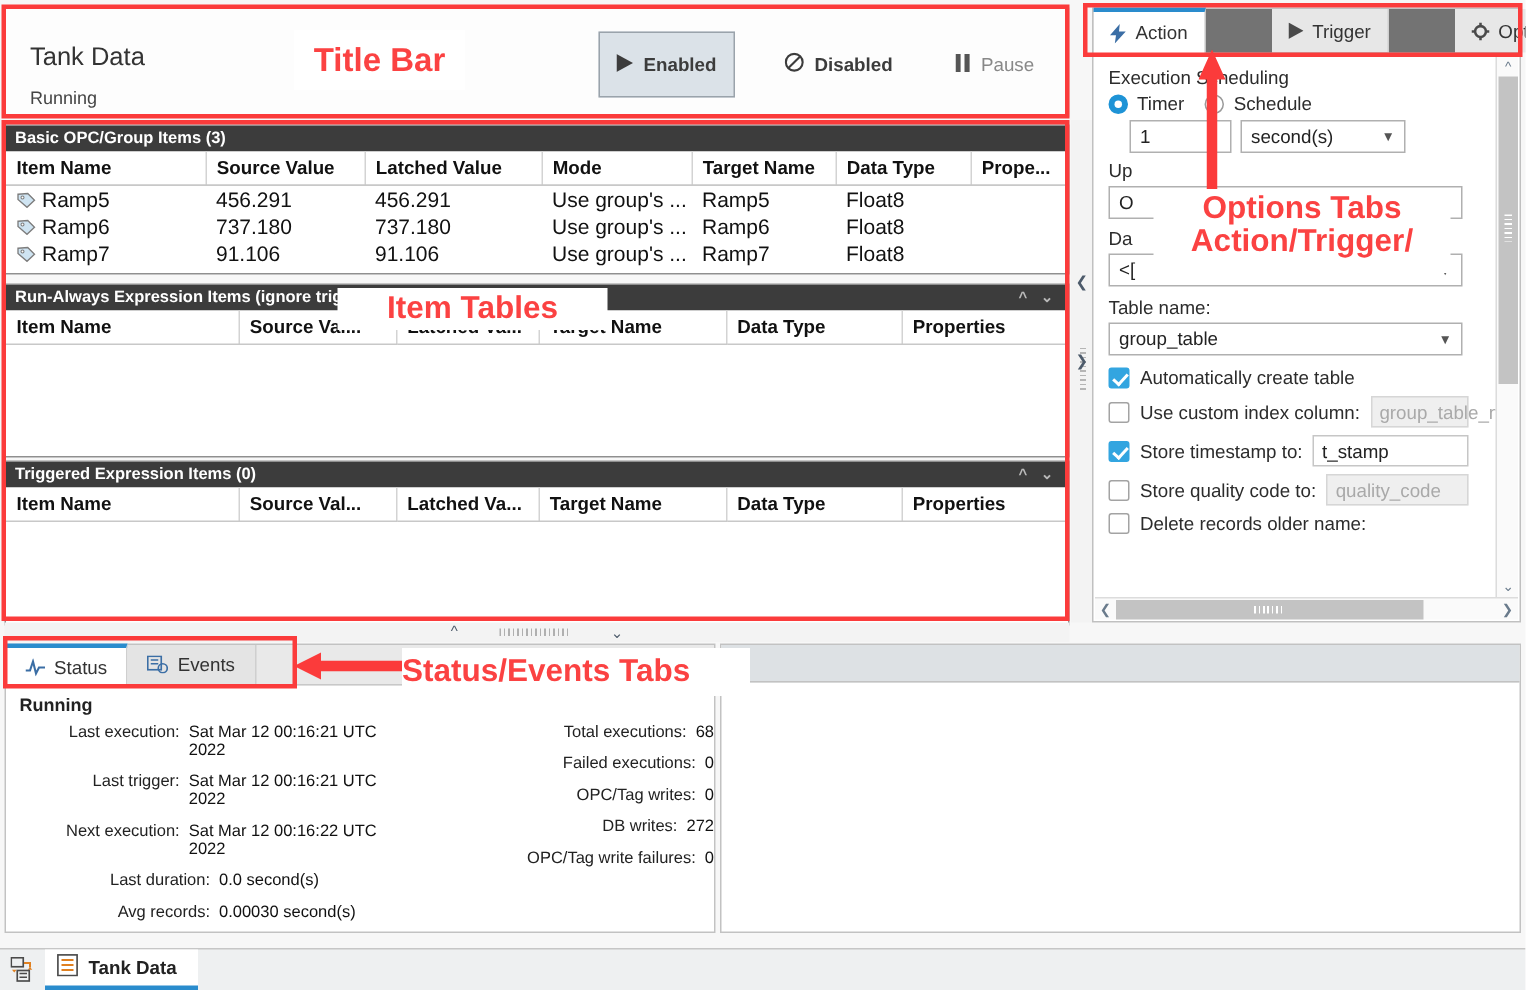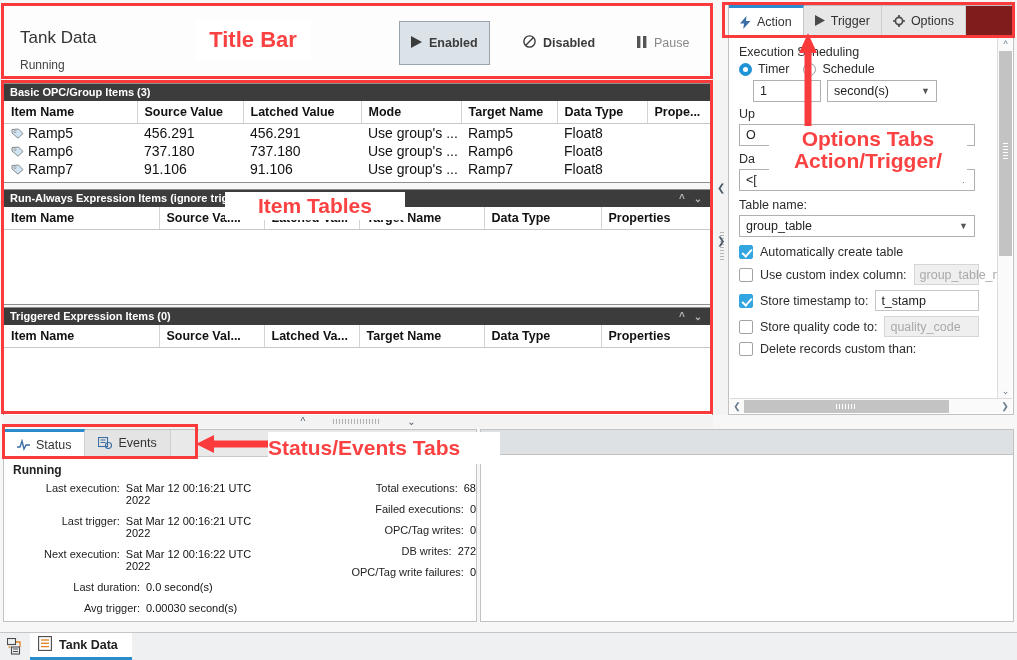--- a/index.html
+++ b/index.html
@@ -72,21 +72,21 @@
   #vsplit .arr { position:absolute; left:3px; color:#4d5b6b; font-size:10px; }
   #vsplit .grip { position:absolute; left:6px; top:152px; width:4px; height:30px;
                   background:repeating-linear-gradient(to bottom,#b5b5b5 0 1px,transparent 1px 3px); }
 
   #hsplit { position:absolute; left:3px; top:415px; width:710px; height:13px; background:#f3f3f3; display:flex; align-items:center; justify-content:center; gap:28px; }
   #hsplit .arr { color:#4d5b6b; font-size:10px; }
   #hsplit .grip { width:46px; height:5px; background:repeating-linear-gradient(to right,#b0b0b0 0 1px,transparent 1px 3px); }
 
   
   #rightcol { position:absolute; left:728px; top:5px; width:286px; height:410px; background:#fff; border:1px solid #c0c0c0; }
-  #tabstrip { height:30px; background:#7f1d1d; display:flex; border-bottom:1px solid #c4c4c4; }
+  #tabstrip { height:30px; background:#737373; display:flex; border-bottom:1px solid #c4c4c4;gap:44px; }
   .rtab { display:flex; align-items:center; gap:6px; padding:0 11px; font-size:12.5px; color:#333; cursor:pointer; background:#e7e7e7; border-right:1px solid #cfcfcf; }
   .rtab.active { background:#fff; border-top:3px solid #2a8ccd; margin-top:-1px; height:31px; border-right:1px solid #c4c4c4; }
   .rtab .ic { color:#3b6ea5; display:flex; }
 
   #rbody { position:absolute; left:0; top:30px; right:0; bottom:0; overflow:hidden; }
   #rcontent { position:absolute; left:0; top:0; width:258px; height:100%; padding:7px 8px 0 10px; }
   .flabel { font-size:12.5px; color:#2c2c2c; margin:2px 0 3px; }
   .radio-row { display:flex; align-items:center; gap:6px; margin:2px 0 4px; }
   .radio { width:13px; height:13px; border-radius:50%; border:1px solid #9a9a9a; background:#fff; display:inline-block; position:relative; flex:none; }
   .radio.on { border:1px solid #1e93d6; background:#1e93d6; }
@@ -448,21 +448,21 @@
         </div>
 
         <div class="ck-row">
           <span class="ck"></span>
           <span class="ck-lbl">Store quality code to:</span>
           <span class="ck-in dim">quality_code</span>
         </div>
 
         <div class="ck-row">
           <span class="ck"></span>
-          <span class="ck-lbl">Delete records custom than:</span>
+          <span class="ck-lbl">Delete records older name:</span>
         </div>
       </div>
     </div>
 
     <div id="rvsb">
       <span class="up">^</span>
       <span class="thumb"></span>
       <span class="dn">⌄</span>
     </div>
     <div id="rhsb">
@@ -509,21 +509,21 @@
           </div>
           <div class="srow">
             <span class="k">Next execution:</span>
             <span class="v">Sat Mar 12 00:16:22 UTC 2022</span>
           </div>
           <div class="srow">
             <span class="k">Last duration:</span>
             <span class="v">0.0 second(s)</span>
           </div>
           <div class="srow">
-            <span class="k">Avg trigger:</span>
+            <span class="k">Avg records:</span>
             <span class="v">0.00030 second(s)</span>
           </div>
         </div>
       <div class="scol b" id="scol-right">
           <div class="srow">
             <span class="k">Total executions:</span>
             <span class="v">68</span>
           </div>
           <div class="srow">
             <span class="k">Failed executions:</span>

